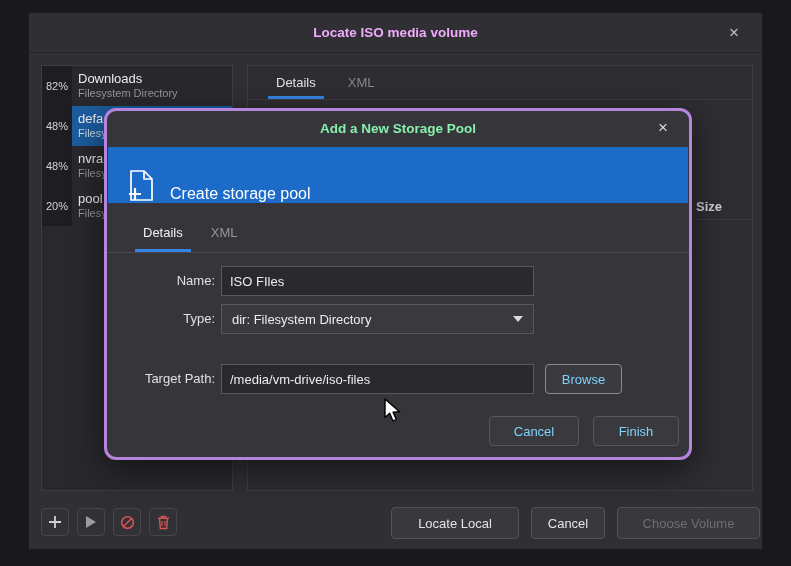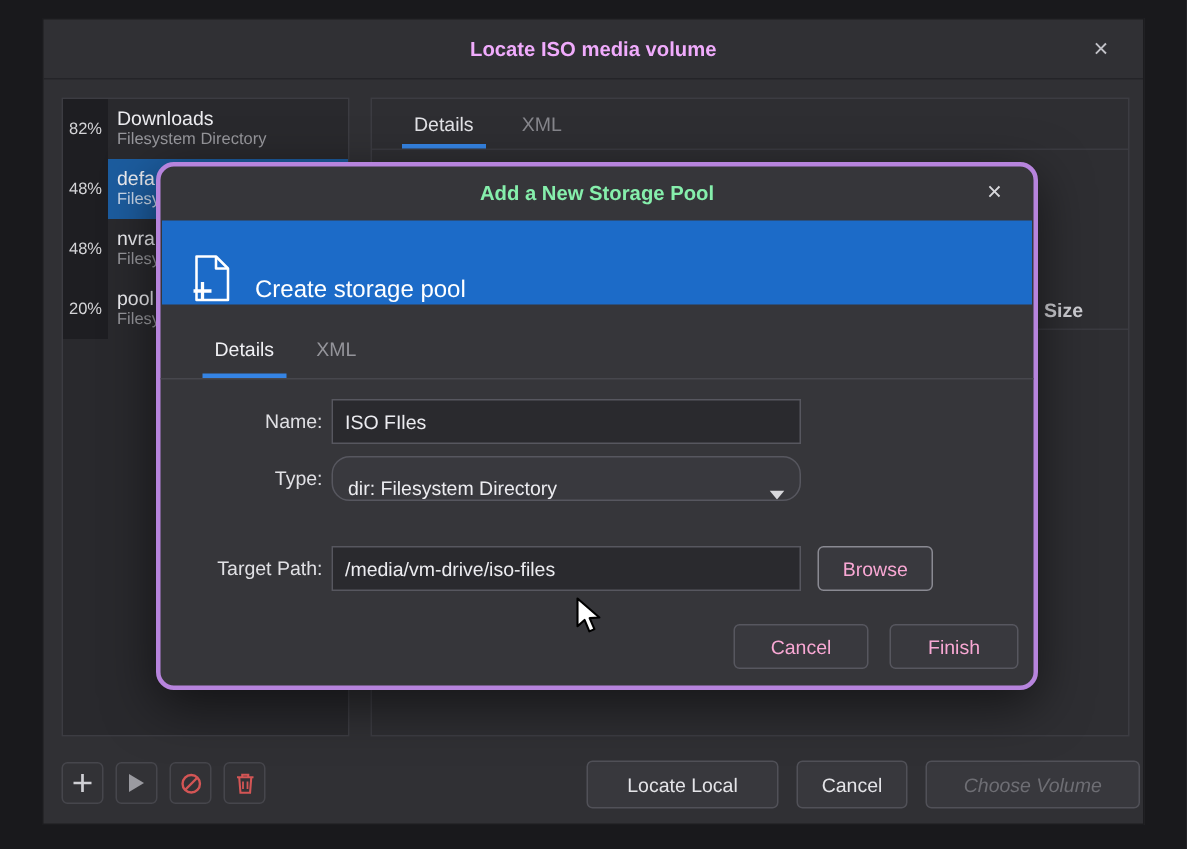--- a/index.html
+++ b/index.html
@@ -123,29 +123,29 @@
     font-size:13px; color:#e0e0e4; line-height:30px;
   }
   .text-input {
     position:absolute; left:114px; width:313px; height:30px;
     background:#2a2a2e; border:1px solid #57575f; border-radius:0;
     color:#ececf0; font-size:13px; padding:0 8px;
     font-family:"Liberation Sans", sans-serif; outline:none;
   }
   .dropdown {
     position:absolute; left:114px; width:313px; height:30px;
-    background:#39393e; border:1px solid #57575f; border-radius:12px;
-    display:flex; align-items:flex-end; padding:0 10px;
+    background:#39393e; border:1px solid #57575f; border-radius:0;
+    display:flex; align-items:center; padding:0 10px;
     color:#ececf0; font-size:13px;
   }
   .dropdown .dd-value { flex:1; }
   .dlg-btn {
     position:absolute; height:30px;
     background:#39393e; border:1px solid #57575f; border-radius:4px;
-    color:#f9a8d4; font-size:13px;
+    color:#7dd3fc; font-size:13px;
     display:flex; align-items:center; justify-content:center;
   }
   .browse-btn { left:438px; top:253px; width:77px; border-color:#8a8a92; }
 
   
   .cursor { position:absolute; left:383px; top:398px; z-index:50; pointer-events:none; }
 
   svg { display:block; }
 </style>
 </head>
@@ -225,21 +225,21 @@
     <span>
       <svg width="13" height="15" viewBox="0 0 13 15">
           <path d="M1 3.2h11M4.5 3V1.5h4V3M2.5 3.5l.8 10h6.4l.8-10" fill="none" stroke="#d35555" stroke-width="1.4"></path>
           <path d="M5 6v5M8 6v5" stroke="#d35555" stroke-width="1.2"></path>
         </svg>
     </span>
   </div>
 
   <div class="footer-btn" style="left:362px; width:128px;">Locate Local</div>
   <div class="footer-btn" style="left:502px; width:74px;">Cancel</div>
-  <div class="footer-btn disabled" style="left:588px; width:143px;font-style:italic;">Choose Volume</div>
+  <div class="footer-btn disabled" style="left:588px; width:143px;">Choose Volume</div>
 
 </div>
 
 <div class="dialog">
 
   <div class="dlg-titlebar">
     <div class="title">Add a New Storage Pool</div>
     <div class="close">×</div>
   </div>
 

